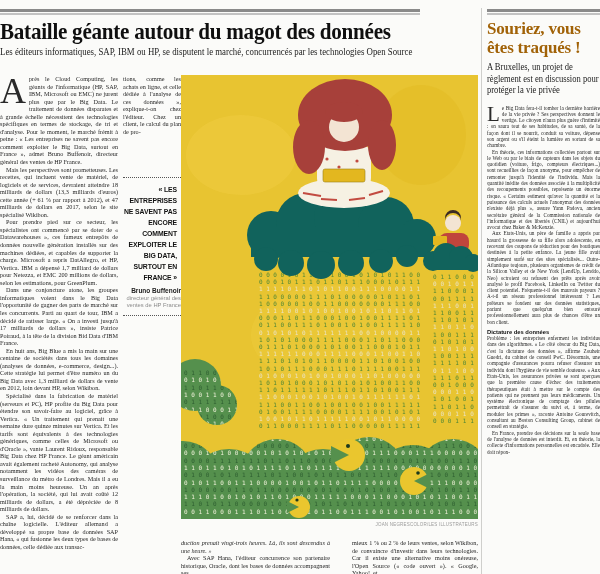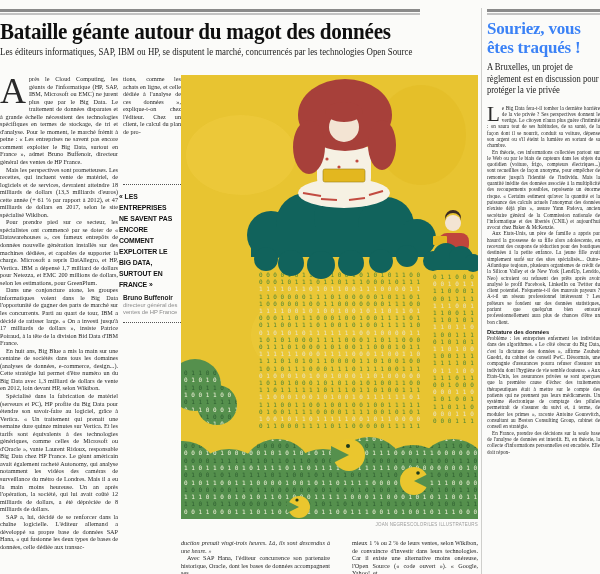--- a/index.html
+++ b/index.html
@@ -17,38 +17,38 @@
   .bodytext{font-size:6.2px;line-height:7.55px;text-align:justify;color:#262626;}
   .bodytext p{margin:0;}
   .bodytext p + p{text-indent:6px;}
   .col1{position:absolute;left:0;top:0;width:118px;height:499px;overflow:hidden;}
   .col2{position:absolute;left:123px;top:0;width:58px;}
   .col2-top{height:92px;overflow:hidden;}
   .dropcap{float:left;font-size:36px;line-height:32px;font-weight:normal;color:#2a2a2a;
            padding-right:3px;font-family:"Liberation Serif",serif;}
   .dropcap-s{float:left;font-size:21px;line-height:18px;color:#2a2a2a;padding-right:2px;}
   
-  .pullquote{margin-top:17px;border-top:1px dotted #555;border-bottom:1px dotted #555;
-             padding:6px 0 6px 0;text-align:left;}
+  .pullquote{margin-top:10px;border-top:1px dotted #555;border-bottom:1px dotted #555;
+             padding:6px 0 6px 0;text-align:right;}
   .pq-text{font-family:"Liberation Sans",sans-serif;font-weight:bold;font-size:7.8px;
            line-height:11px;letter-spacing:-0.1px;color:#111;
            width:66px;transform:scaleX(.88);transform-origin:left top;margin:0 0 0 -4px;}
   .pq-author{font-family:"Liberation Sans",sans-serif;font-weight:bold;font-size:6.5px;margin-top:4px;color:#222;}
   .pq-role{font-family:"Liberation Sans",sans-serif;font-size:5.8px;line-height:7px;color:#8b8b8b;margin-top:1px;}
   
   .illo{position:absolute;left:181px;top:0;width:297px;height:444px;}
   .credit{position:absolute;left:181px;top:447px;width:297px;text-align:right;
           font-family:"Liberation Sans",sans-serif;font-size:4.5px;letter-spacing:.2px;color:#9a9a9a;}
   .bcolA{position:absolute;left:181px;top:464px;width:149px;height:35px;overflow:hidden;}
   .bcolB{position:absolute;left:352px;top:464px;width:126px;height:35px;overflow:hidden;}
   .ital{font-style:italic;}
   
   .vdivider{position:absolute;left:481px;top:8px;width:1px;height:566px;background:#cfcfcc;}
   .sidebar{position:absolute;left:487px;top:0;width:113px;height:574px;overflow:hidden;}
-  .sb-title{margin:4px 0 0 0;font-size:17px;line-height:19px;font-weight:bold;color:#3b82f6;letter-spacing:-0.2px;}
+  .sb-title{margin:4px 0 0 0;font-size:17px;line-height:19px;font-weight:bold;color:#a16207;letter-spacing:-0.2px;}
   .sb-subtitle{margin:5px 0 0 0;font-size:9.5px;line-height:11.5px;color:#222;
                width:126px;transform:scaleX(.9);transform-origin:left top;}
   .sb-body{margin-top:8px;font-size:5.2px;line-height:6.3px;text-align:justify;color:#262626;height:452px;overflow:hidden;}
   .sb-body p{margin:0;}
   .sb-body p + p{text-indent:5px;}
   .sb-subhead{font-family:"Liberation Sans",sans-serif;font-weight:bold;font-size:5.8px;margin-top:4px;color:#111;}
 </style>
 </head>
 <body>
 

